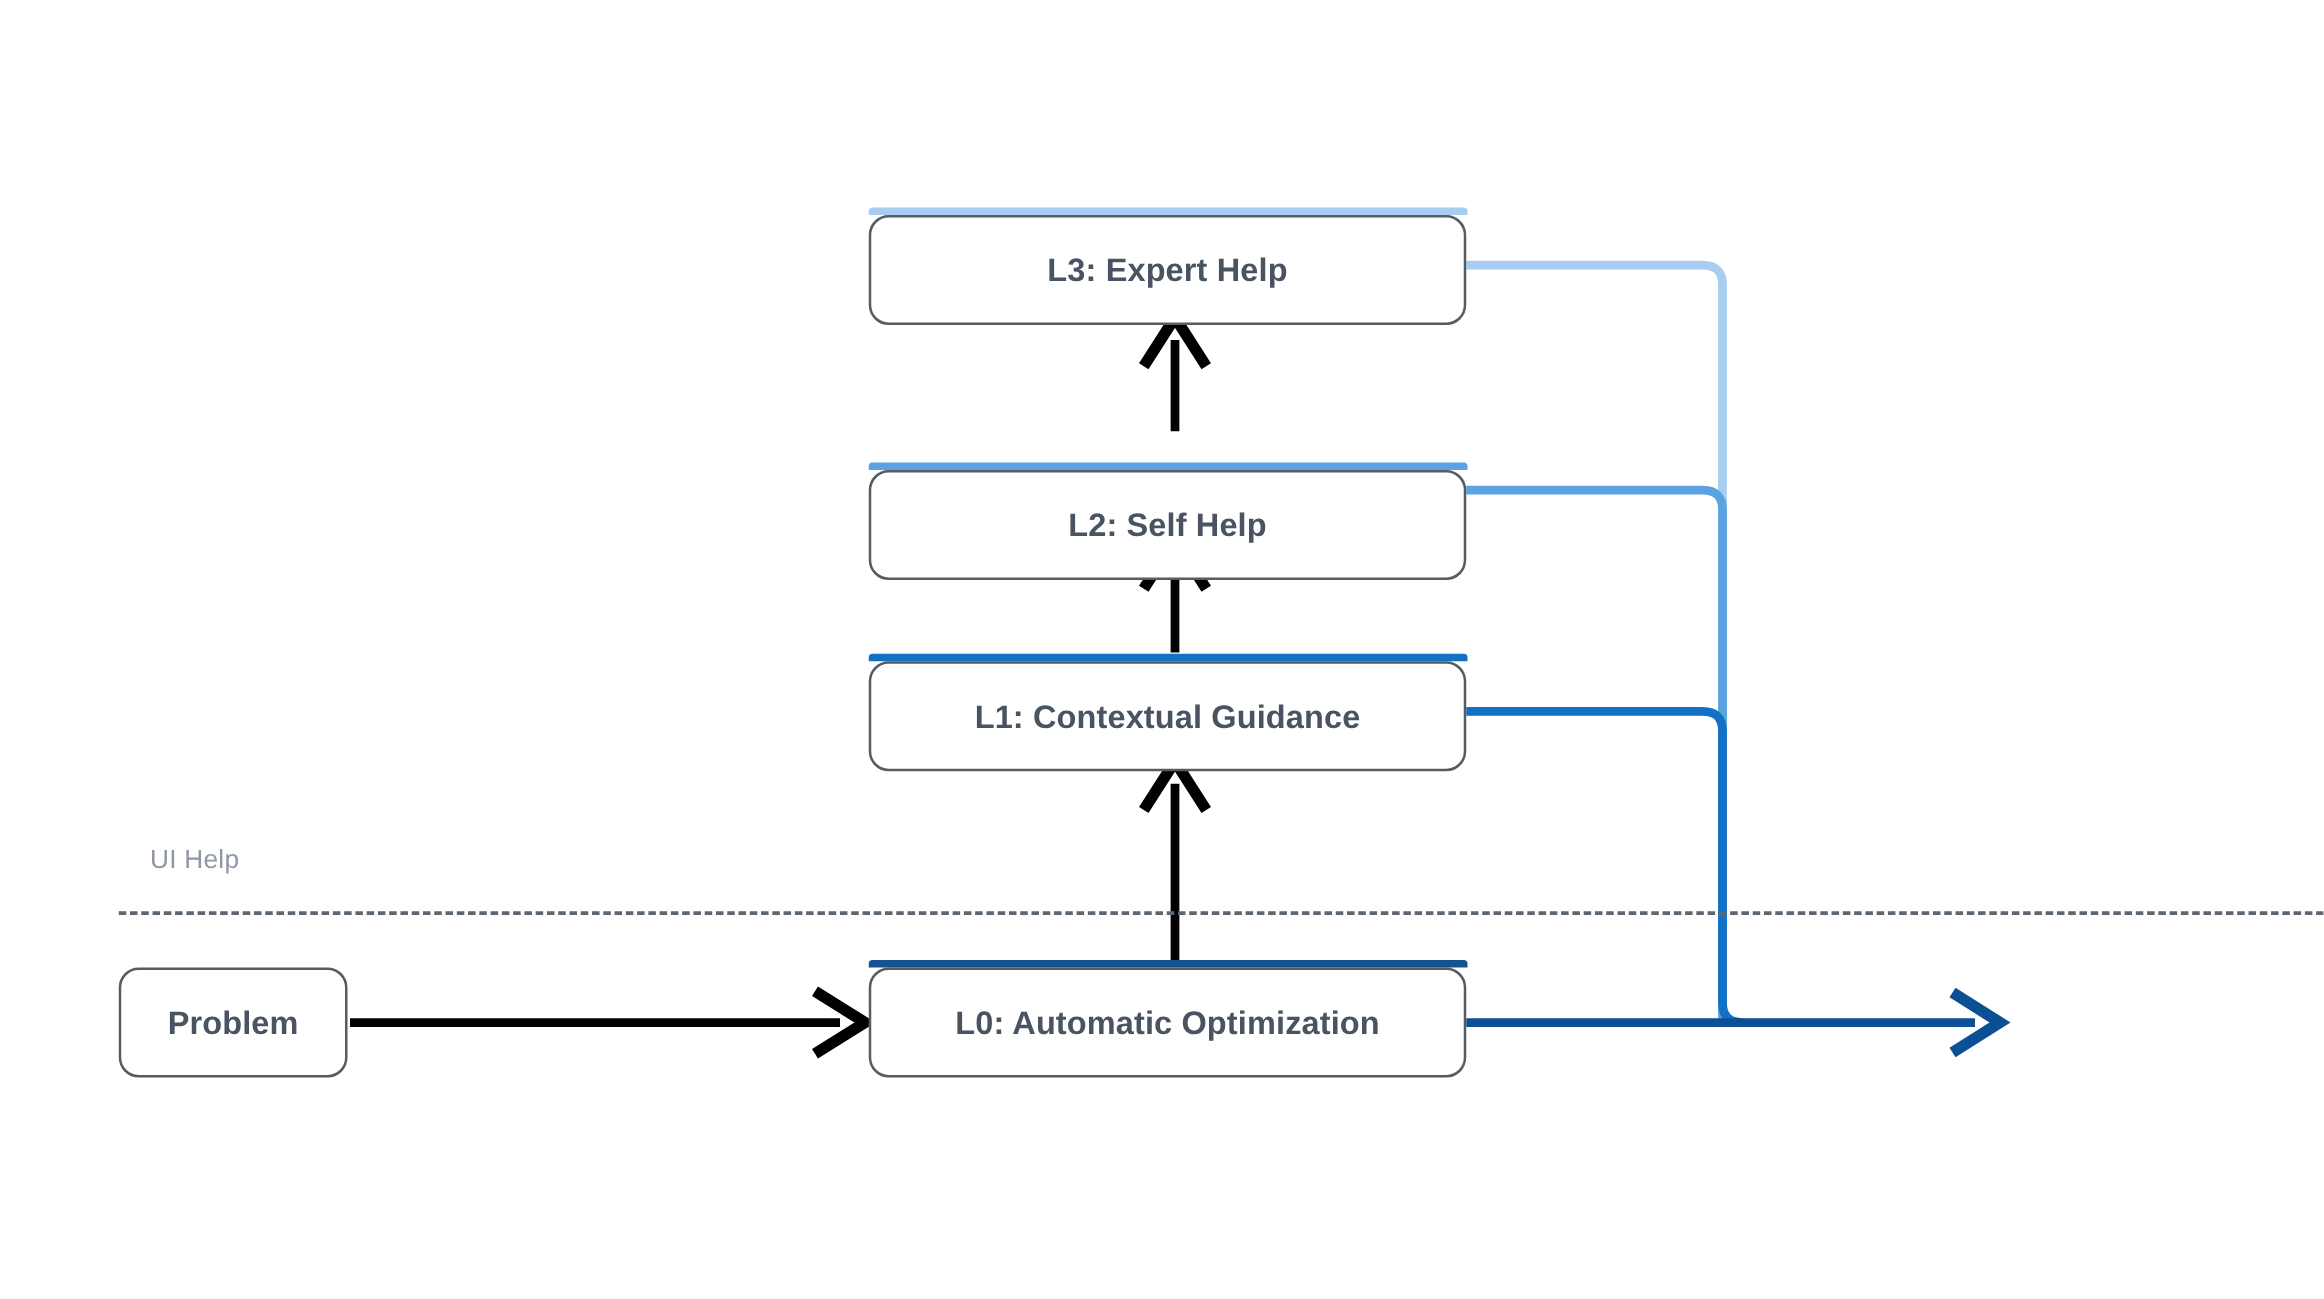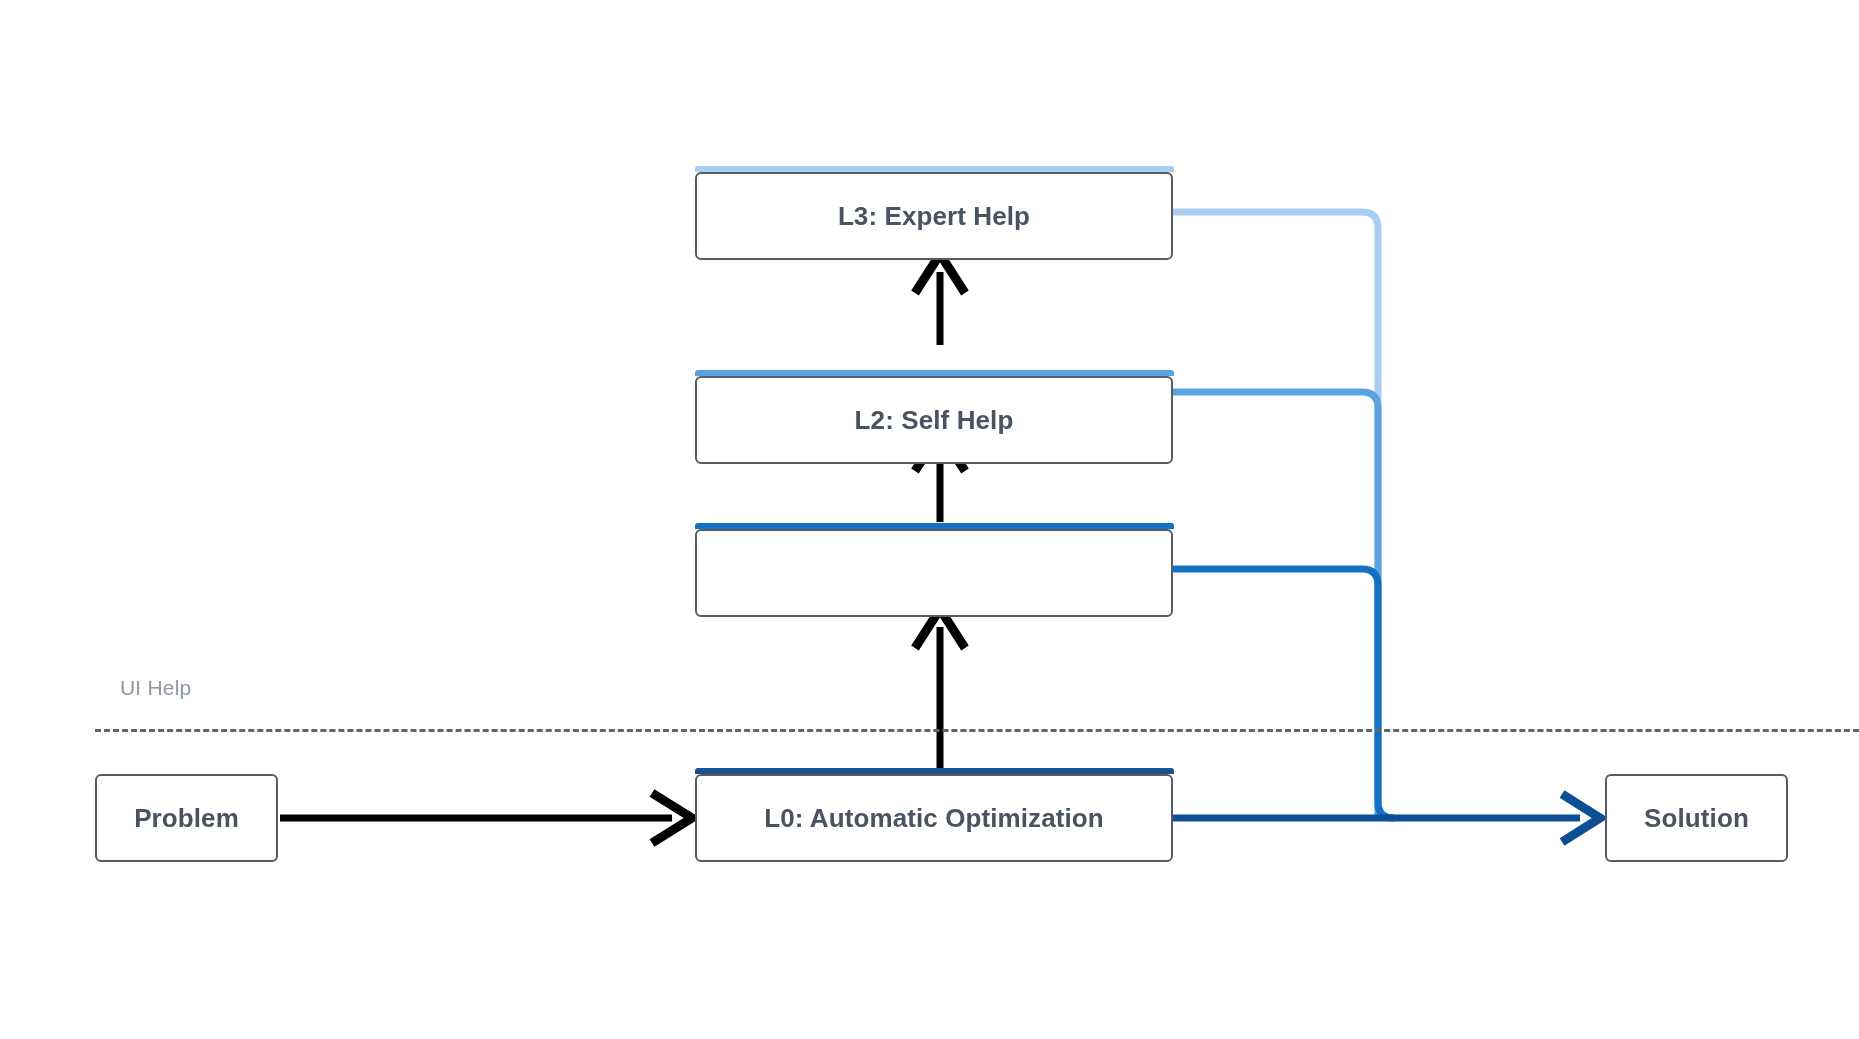--- a/index.html
+++ b/index.html
@@ -27,21 +27,21 @@
     width: 1859px;
     height: 1039px;
     pointer-events: none;
   }
   
   .node {
     position: absolute;
     box-sizing: border-box;
     background: #ffffff;
     border: 2.5px solid #555c63;
-    border-radius: 6px;
+    border-radius: 16px;
     display: flex;
     align-items: center;
     justify-content: center;
     color: #4a5362;
     font-weight: bold;
     letter-spacing: 0.1px;
   }
   .layer-node {
     left: 695px;
     width: 478px;
@@ -117,28 +117,26 @@
     <span>L3: Expert Help</span>
   </div>
 
   <div class="node layer-node" style="top:352px;margin-top:24px;">
     <span class="accent-bar" style="background:#5ba3e0;"></span>
     <span>L2: Self Help</span>
   </div>
 
   <div class="node layer-node" style="top:529px;">
     <span class="accent-bar" style="background:#1271c4;"></span>
+    <span>L1: Contextual Guidance</span>
   </div>
 
   <div class="node layer-node" style="top:774px;">
     <span class="accent-bar" style="background:#14538f;"></span>
     <span>L0: Automatic Optimization</span>
   </div>
 
   <div class="node end-node" style="left:95px; top:774px;">
     <span>Problem</span>
   </div>
 
-  <div class="node end-node" style="left:1605px; top:774px;">
-    <span>Solution</span>
-  </div>
 
 </div>
 
 </body></html>

